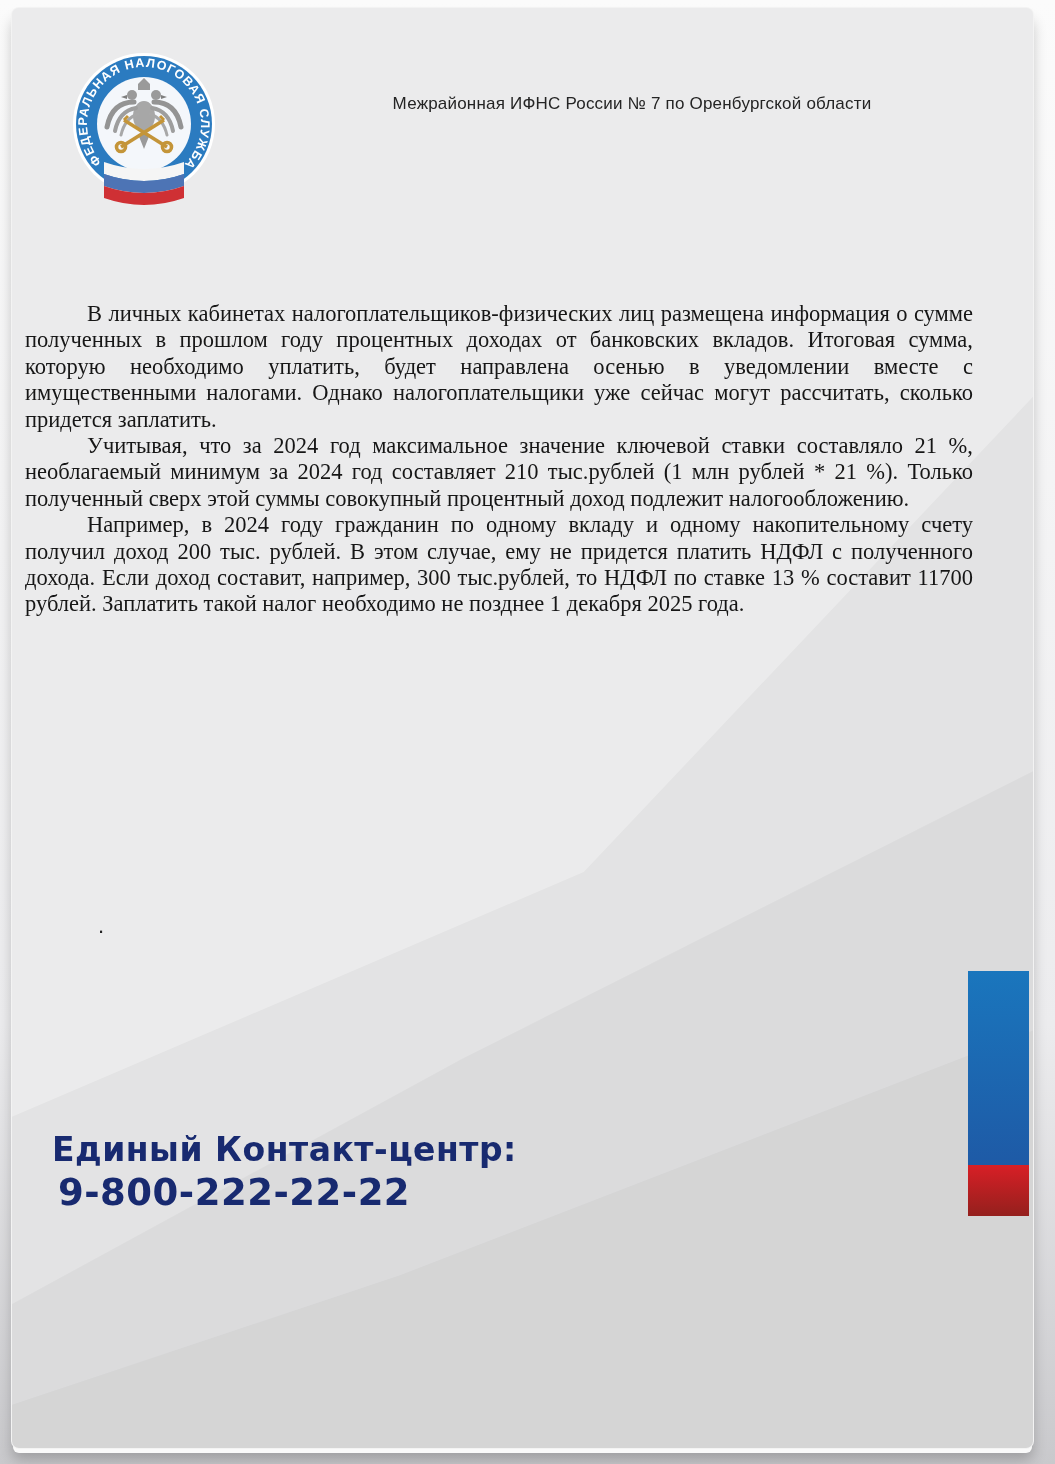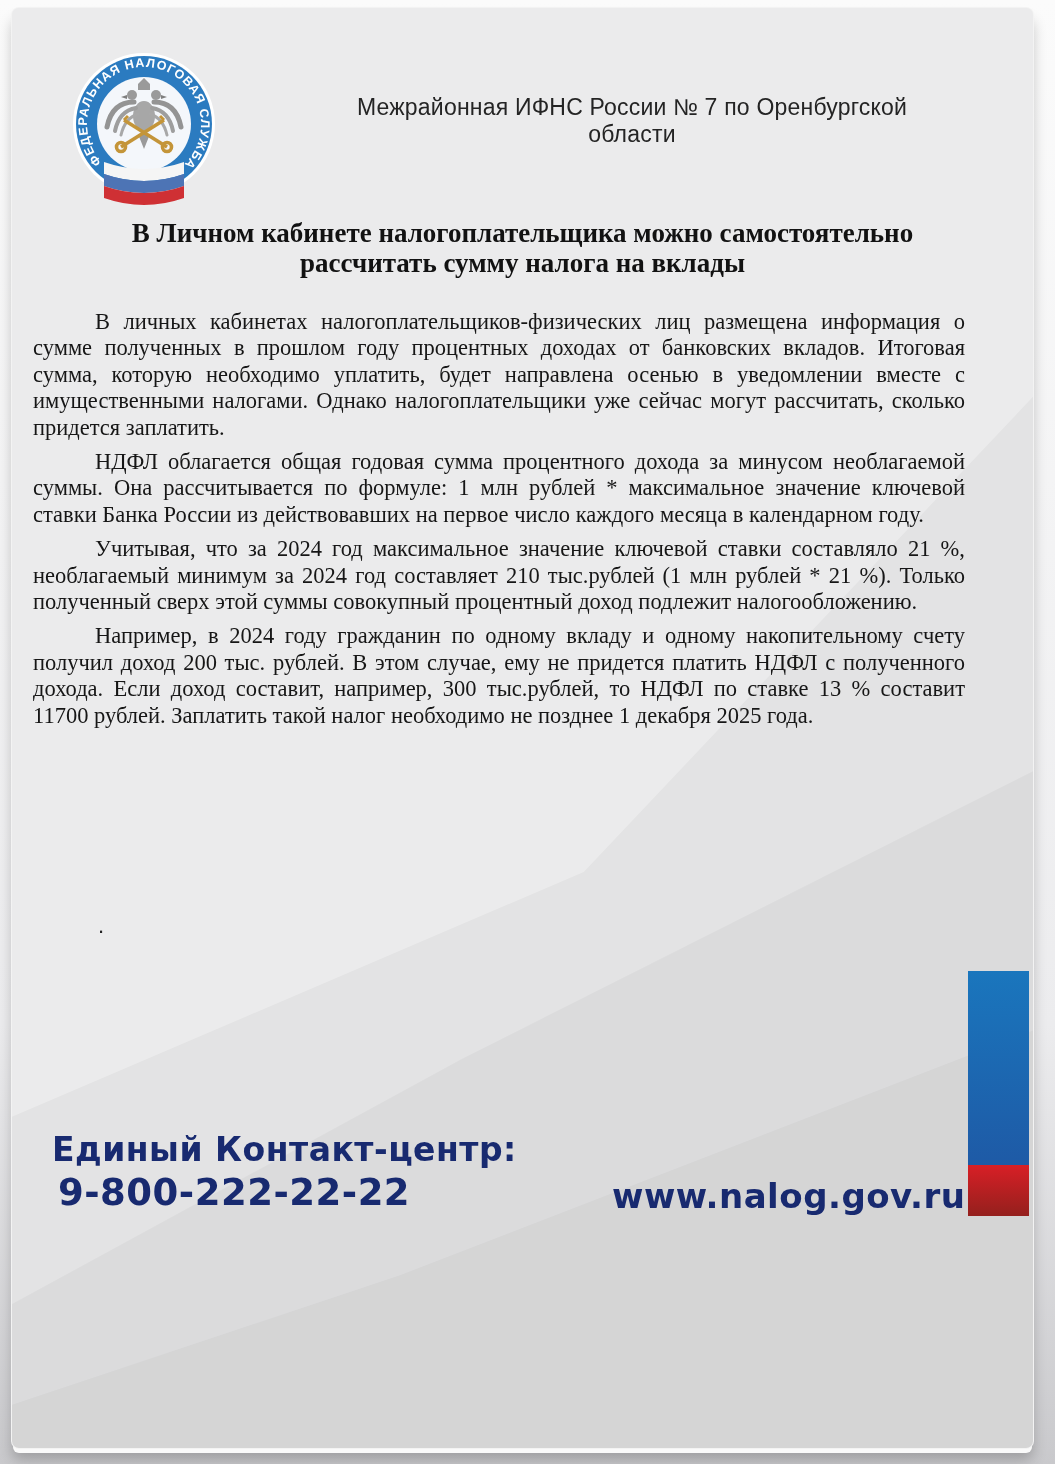--- a/index.html
+++ b/index.html
@@ -20,33 +20,33 @@
   .bg-light{background:rgba(255,255,255,.30);
     clip-path:polygon(0 0,100% 0,100% 27%,56% 60%,0 77%);}
   .bg-mid{background:rgba(0,0,0,.030);
     clip-path:polygon(0 100%,0 90%,44% 73%,100% 53%,100% 100%);}
   .bg-deep{background:rgba(0,0,0,.028);
     clip-path:polygon(0 100%,0 97%,38% 88%,100% 71%,100% 100%);}
 
   .logo{position:absolute;left:56px;top:42px;width:152px;height:168px;}
   .header-line{
     position:absolute;left:335px;top:86px;width:570px;text-align:center;
-    font-size:23px;color:#242424;letter-spacing:.2px;
+    font-size:17px;color:#242424;letter-spacing:.2px;
   }
   .doc-title{
     position:absolute;left:0;top:210px;width:100%;text-align:center;
     font-family:"Liberation Serif",serif;font-weight:700;
     font-size:27px;line-height:30px;color:#121212;
   }
   .body-text{
     position:absolute;left:13px;top:293px;width:948px;
     font-family:"Liberation Serif",serif;font-size:22.5px;line-height:26.4px;
     color:#161616;text-align:justify;
   }
-  .body-text p{margin:8px;text-indent:62px;}
+  .body-text p{margin:0;text-indent:62px;}
   .stray-dot{position:absolute;left:86px;top:905px;font-size:22px;color:#222;}
   .contact-label{
     position:absolute;left:40px;top:1122px;
     font-family:"DejaVu Sans",sans-serif;font-weight:700;
     font-size:33px;color:#182a70;letter-spacing:.5px;
   }
   .contact-phone{
     position:absolute;left:46px;top:1163px;
     font-family:"DejaVu Sans",sans-serif;font-weight:700;
     font-size:37px;color:#182a70;letter-spacing:.5px;
@@ -107,36 +107,30 @@
 
     <g>
       <path d="M36 112 Q76 126 116 112 L116 124 Q76 138 36 124 Z" fill="#f5f5f5"></path>
       <path d="M36 124 Q76 138 116 124 L116 136 Q76 150 36 136 Z" fill="#4d74b5"></path>
       <path d="M36 136 Q76 150 116 136 L116 148 Q76 162 36 148 Z" fill="#cf3034"></path>
     </g>
   </svg>
 
   <div class="header-line">Межрайонная ИФНС России № 7 по Оренбургской области</div>
 
-  <div class="doc-title">
-    <div>В Личном кабинете налогоплательщика можно самостоятельно</div>
-    <div>рассчитать сумму налога на вклады</div>
-  </div>
 
   <div class="body-text">
     <p>В личных кабинетах налогоплательщиков-физических лиц размещена информация о сумме полученных в прошлом году процентных доходах от банковских вкладов. Итоговая сумма, которую необходимо уплатить, будет направлена осенью в уведомлении вместе с имущественными налогами. Однако налогоплательщики уже сейчас могут рассчитать, сколько придется заплатить.</p>
-    <p>НДФЛ облагается общая годовая сумма процентного дохода за минусом необлагаемой суммы. Она рассчитывается по формуле: 1 млн рублей * максимальное значение ключевой ставки Банка России из действовавших на первое число каждого месяца в календарном году.</p>
     <p>Учитывая, что за 2024 год максимальное значение ключевой ставки составляло 21 %, необлагаемый минимум за 2024 год составляет 210 тыс.рублей (1 млн рублей * 21 %). Только полученный сверх этой суммы совокупный процентный доход подлежит налогообложению.</p>
     <p>Например, в 2024 году гражданин по одному вкладу и одному накопительному счету получил доход 200 тыс. рублей. В этом случае, ему не придется платить НДФЛ с полученного дохода. Если доход составит, например, 300 тыс.рублей, то НДФЛ по ставке 13 % составит 11700 рублей. Заплатить такой налог необходимо не позднее 1 декабря 2025 года.</p>
   </div>
 
   <span class="stray-dot">.</span>
 
   <div class="contact-label">Единый Контакт-центр:</div>
   <div class="contact-phone">9-800-222-22-22</div>
-  <div class="website">www.nalog.gov.ru</div>
 
   <div class="stripe">
     <div class="blue"></div>
     <div class="red"></div>
   </div>
 
 </div>
 
 </body></html>

